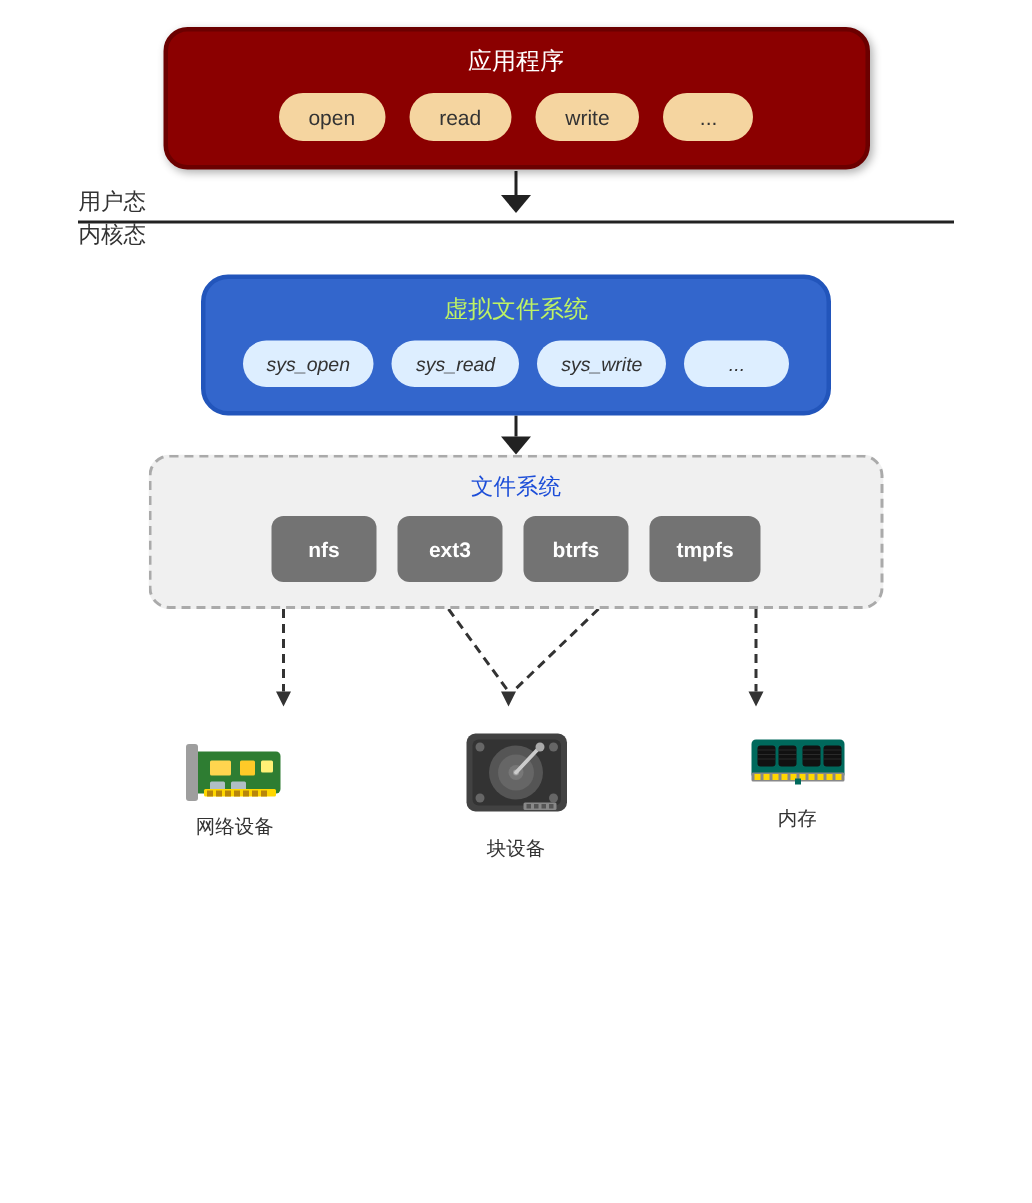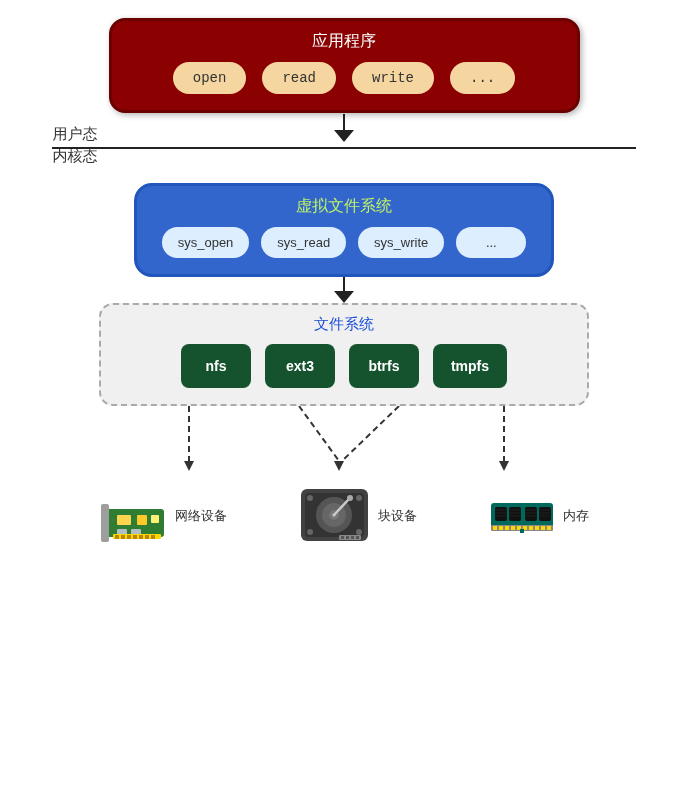--- a/index.html
+++ b/index.html
@@ -36,21 +36,20 @@
       color: #fff;
       text-align: center;
       font-size: 16px;
       margin-bottom: 10px;
       font-weight: 500;
     }
     .app-buttons {
       display: flex;
       justify-content: center;
       gap: 16px;
-      font-family: Liberation Mono, monospace;
     }
     .app-btn {
       background: #F5D5A0;
       border: none;
       border-radius: 50px;
       padding: 8px 20px;
       font-size: 14px;
       color: #333;
       min-width: 60px;
       text-align: center;
@@ -106,20 +105,21 @@
     }
     .vfs-btn {
       background: #DDEEFF;
       border: none;
       border-radius: 50px;
       padding: 8px 16px;
       font-size: 13px;
       color: #333;
       min-width: 70px;
       text-align: center;
+      font-style: italic;
     }
 
     
     .fs-box {
       background: #F0F0F0;
       border: 2px dashed #AAA;
       border-radius: 14px;
       width: 490px;
       padding: 10px 20px 16px;
     }
@@ -128,41 +128,41 @@
       font-size: 15px;
       color: #1d4ed8;
       margin-bottom: 10px;
     }
     .fs-buttons {
       display: flex;
       justify-content: center;
       gap: 14px;
     }
     .fs-btn {
-      background: #14532d;
+      background: #737373;
       border: none;
       border-radius: 8px;
       padding: 14px 18px;
       font-size: 14px;
       color: #fff;
       min-width: 70px;
       text-align: center;
       font-weight: 600;
     }
 
     
     .devices-row {
       display: flex;
       justify-content: space-around;
       width: 560px;
       margin-top: 0px;
     }
     .device-col {
       display: flex;
-      flex-direction: row;
+      flex-direction: column;
       align-items: center;
       gap: 6px;
     }
     .device-label {
       font-size: 13px;
       color: #333;
       text-align: center;
     }
 
     

